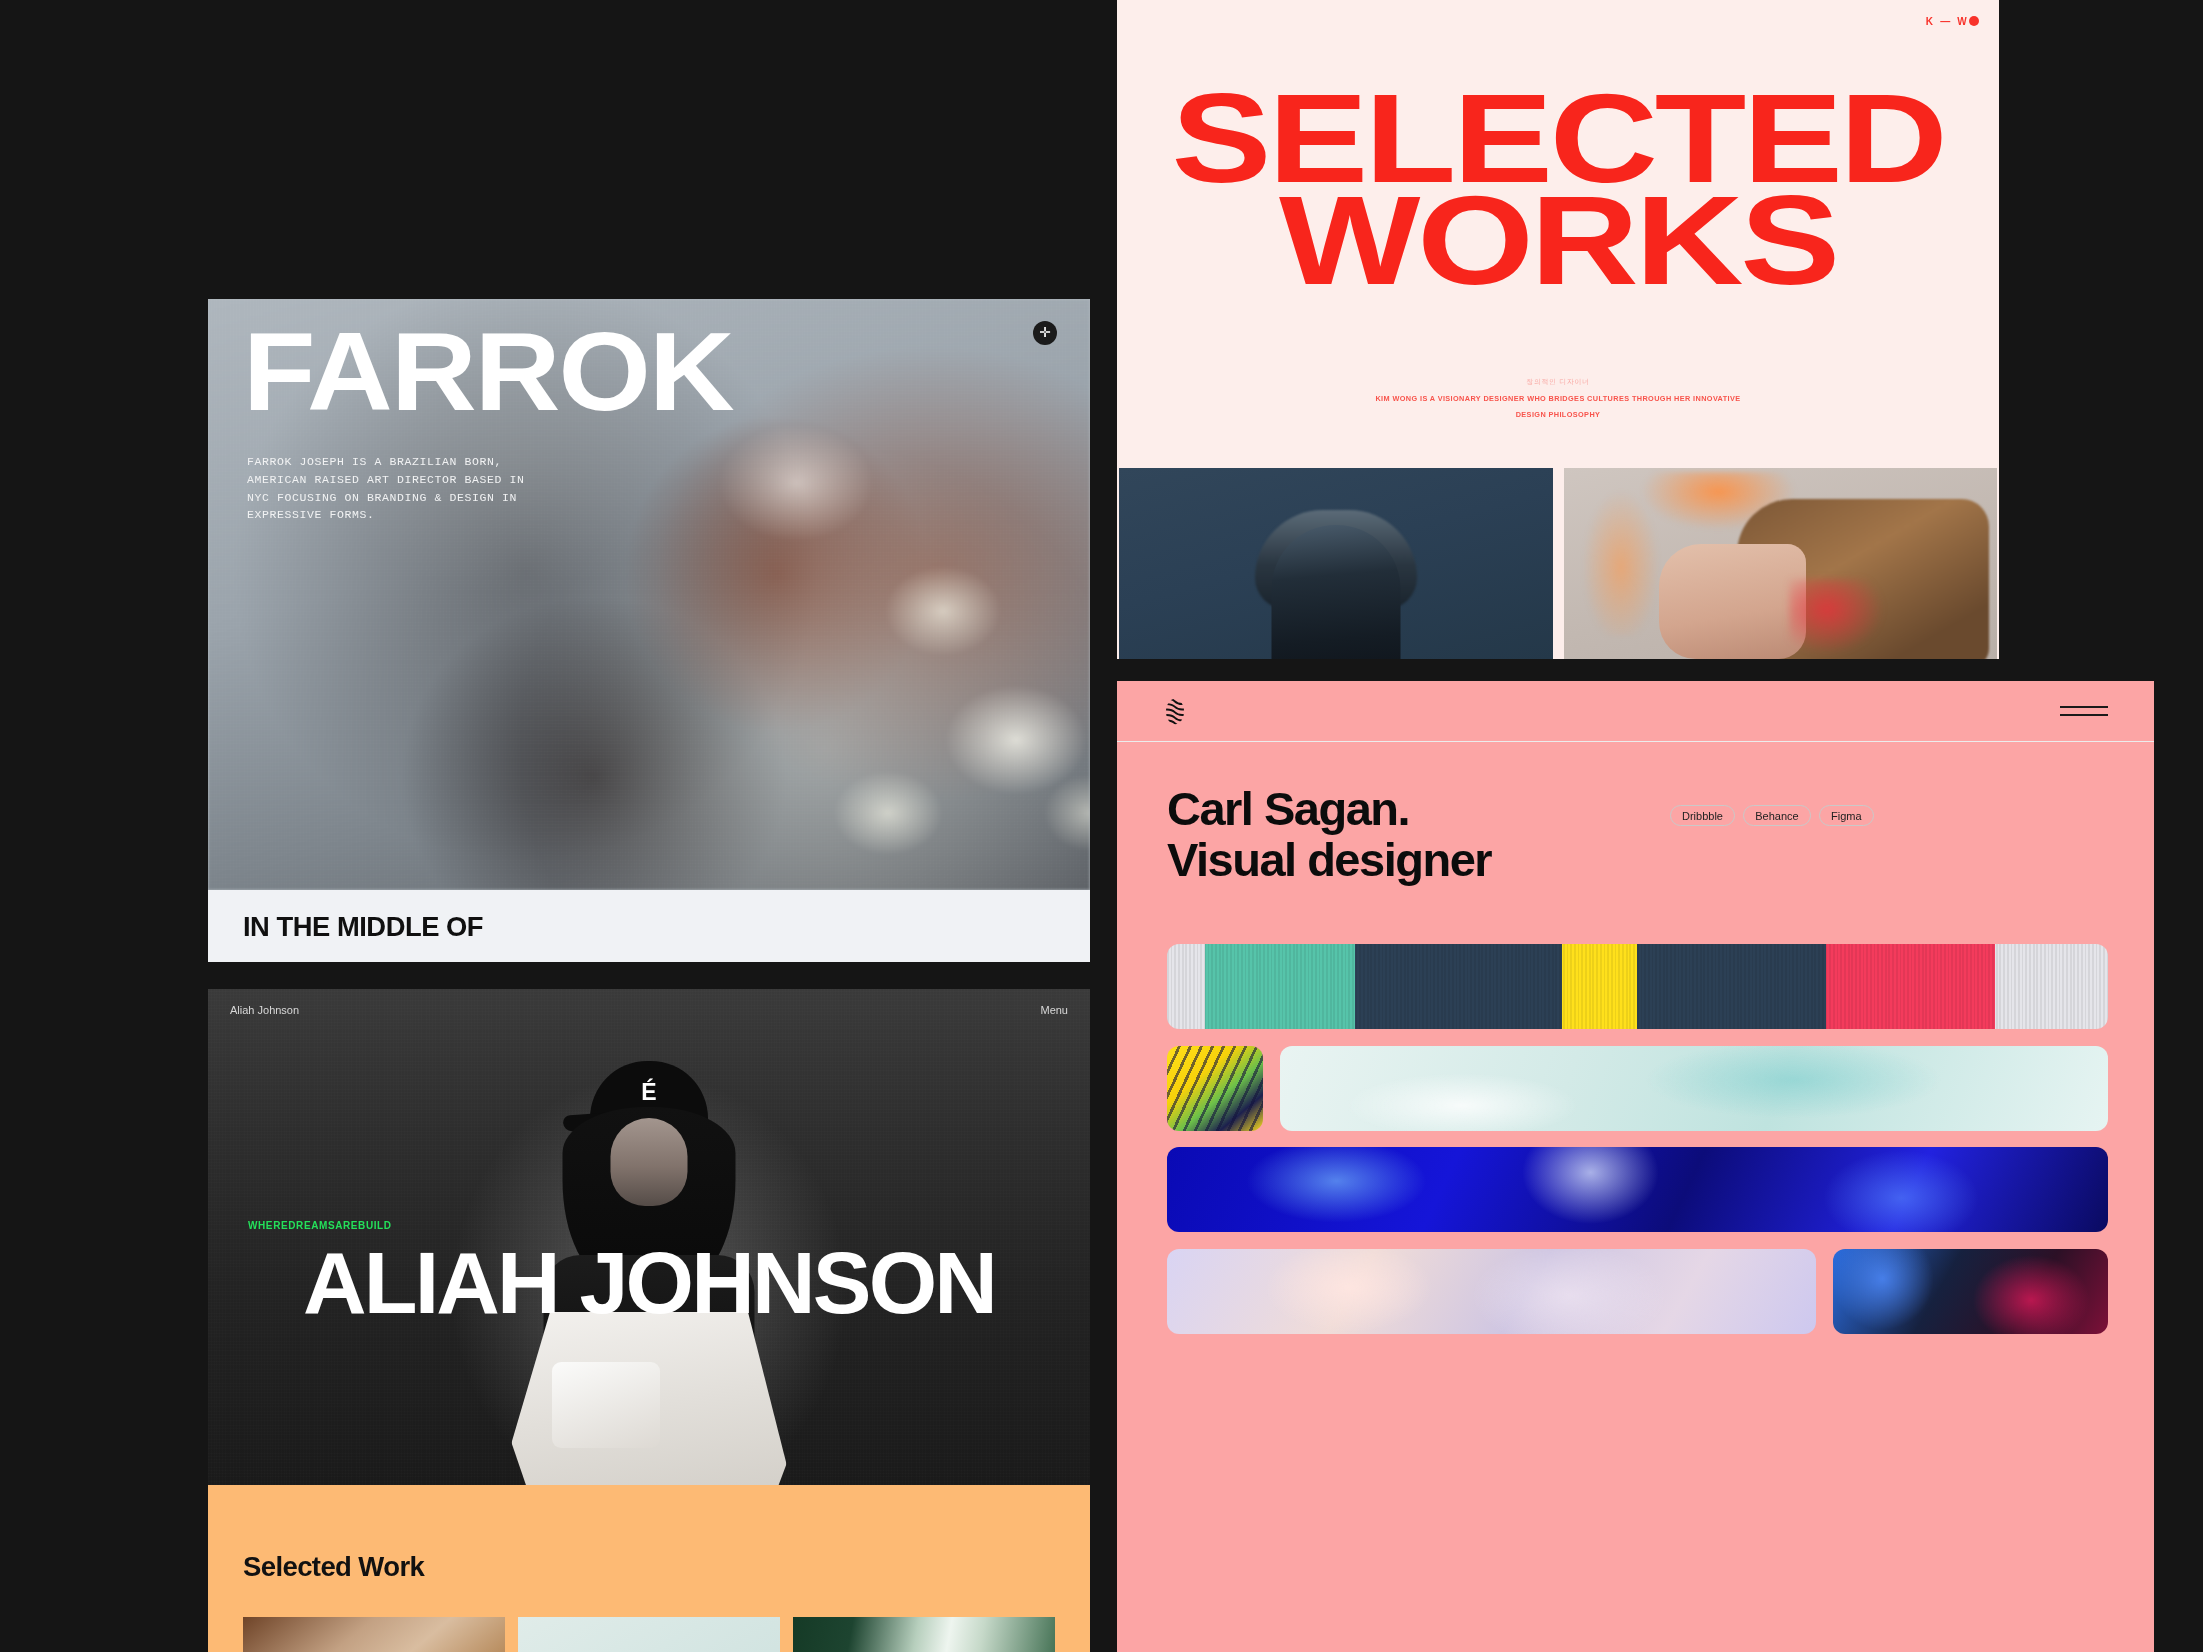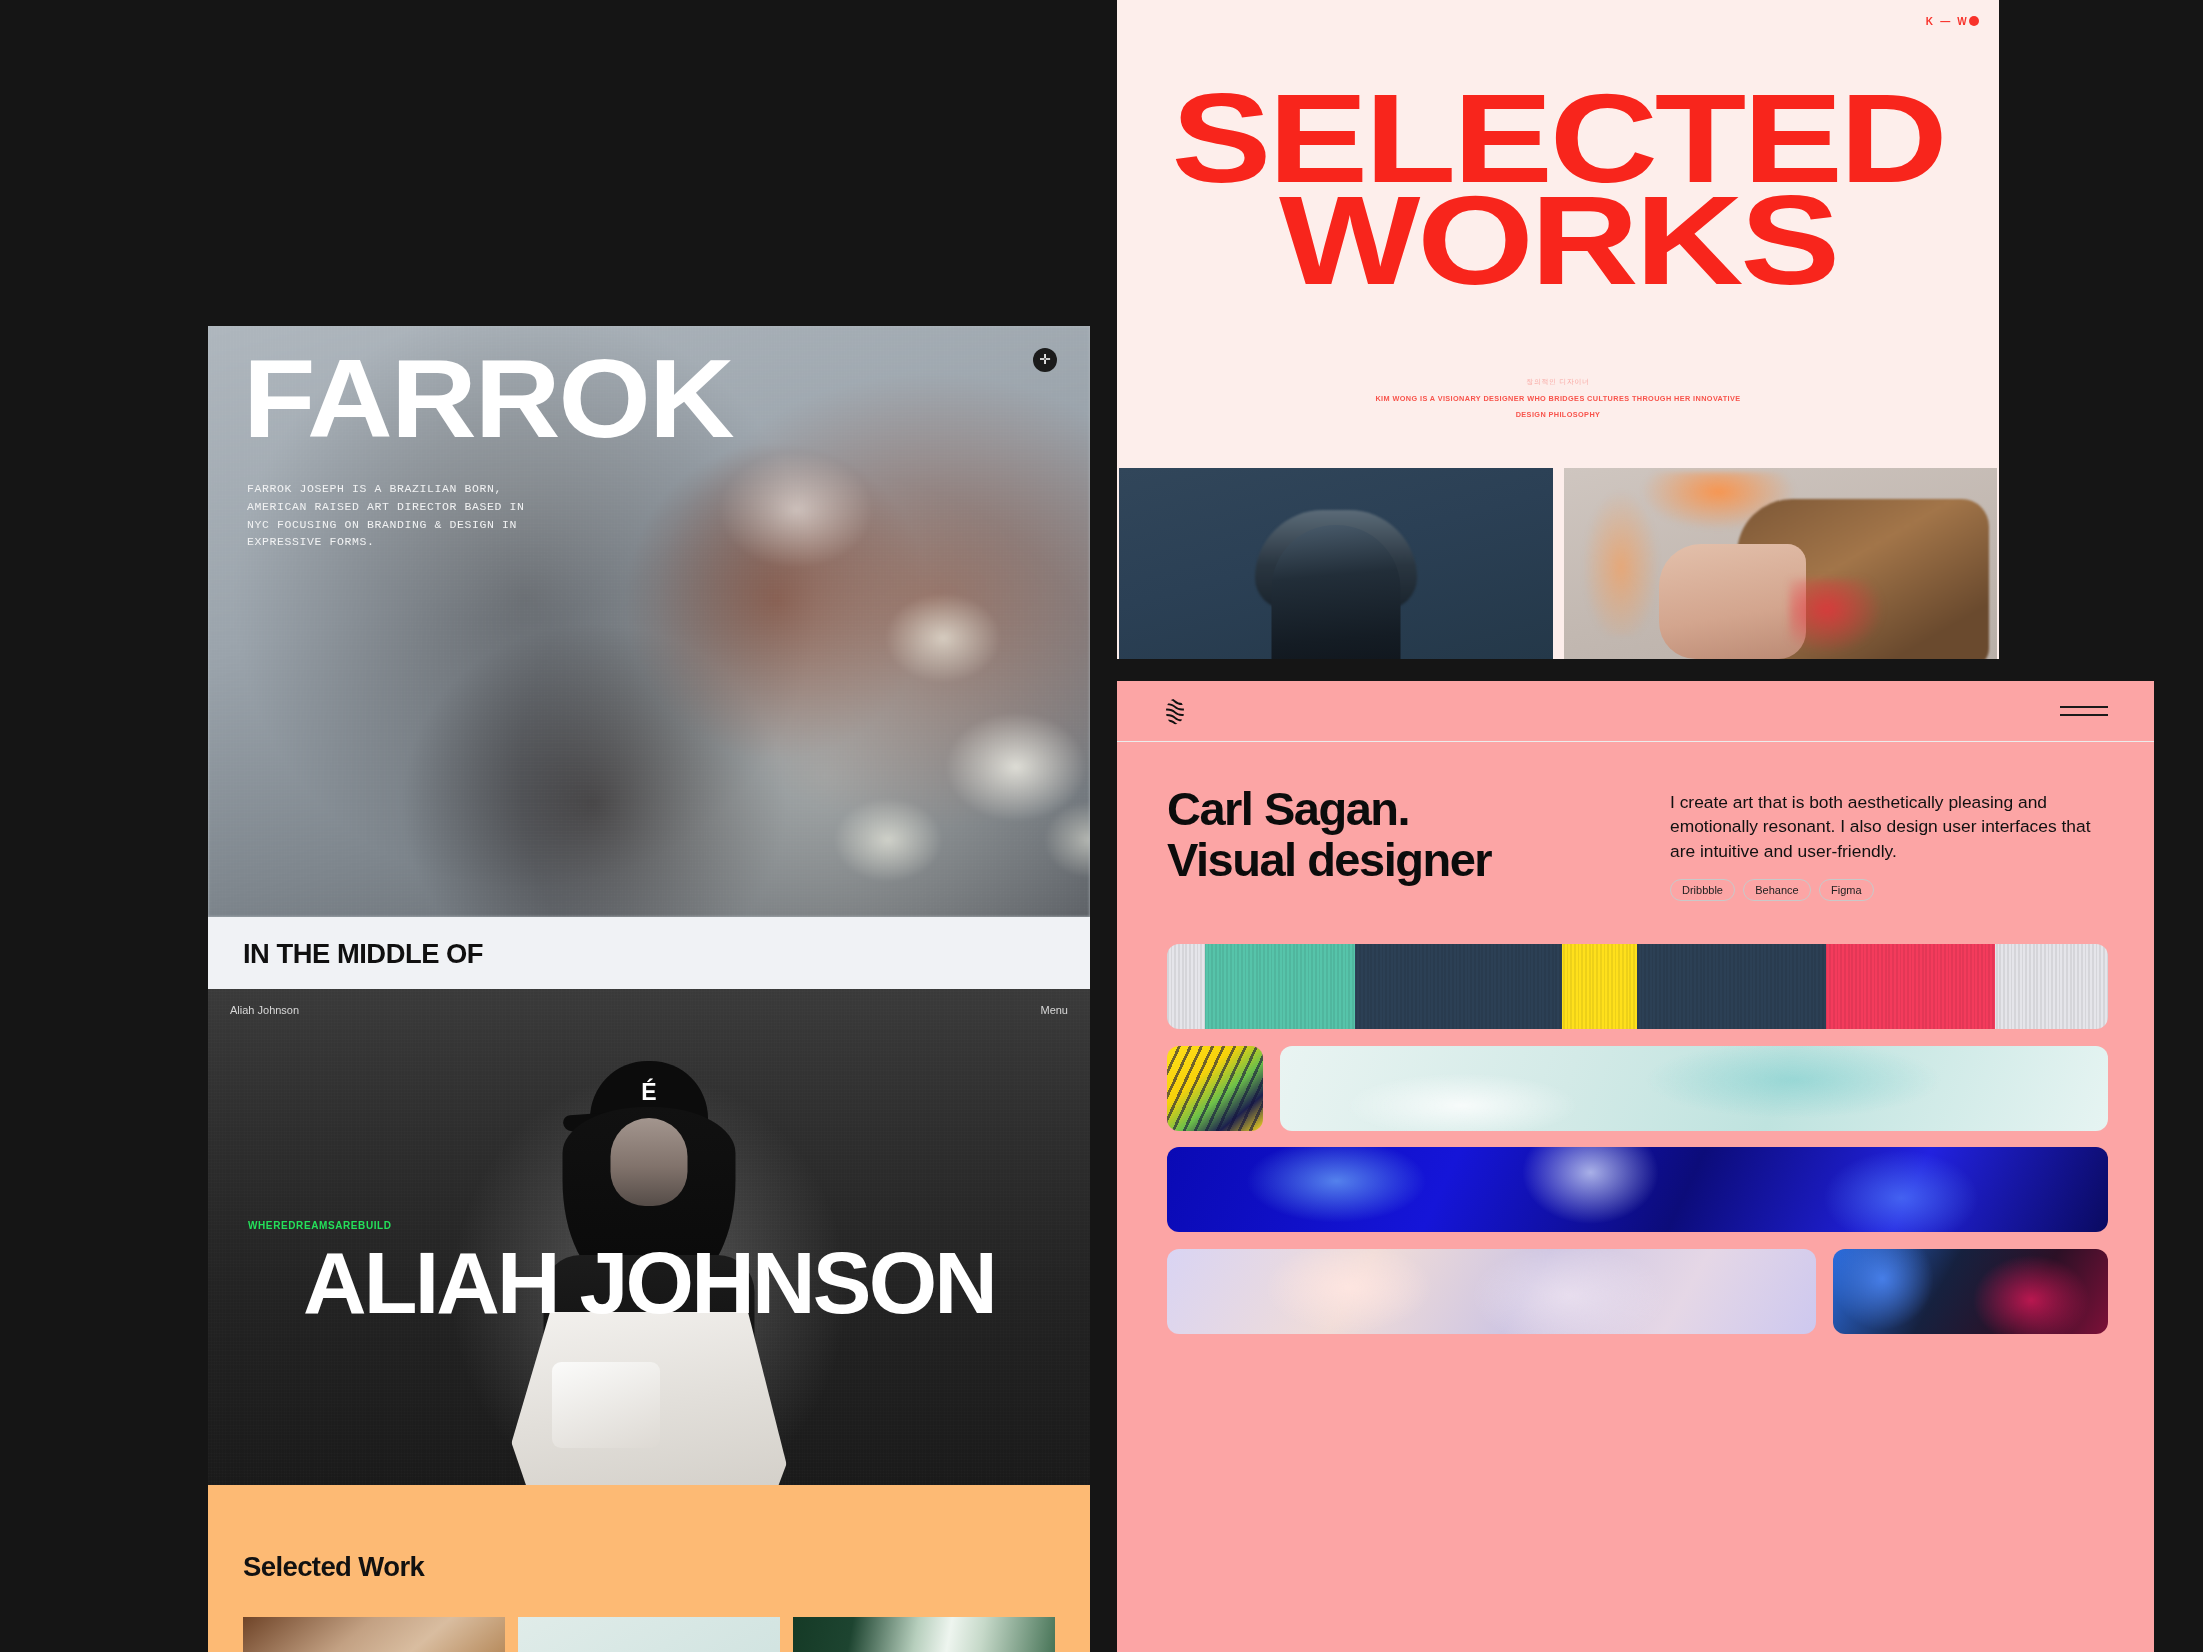--- a/index.html
+++ b/index.html
@@ -7,21 +7,21 @@
   body {
     background:#151515;
     font-family:"Liberation Sans", sans-serif;
     position:relative;
   }
   .stage { position:absolute; inset:0; }
 
   
   #card-farrok {
     position:absolute; left:208px; top:299px; width:882px; height:663px;
-    background:#b3bac0; overflow:hidden;margin-top:27px;
+    background:#b3bac0; overflow:hidden;
   }
   #farrok-photo {
     position:absolute; inset:0 0 72px 0;
     background:
       radial-gradient(ellipse 110px 83px at 588px 184px, rgba(255,250,245,.55), rgba(255,250,245,0) 70%),
       radial-gradient(ellipse 83px 64px at 735px 312px, rgba(255,255,240,.6), rgba(255,255,240,0) 70%),
       radial-gradient(ellipse 101px 78px at 808px 441px, rgba(255,255,245,.72), rgba(255,255,245,0) 70%),
       radial-gradient(ellipse 78px 60px at 680px 514px, rgba(250,250,235,.6), rgba(250,250,235,0) 70%),
       radial-gradient(ellipse 64px 53px at 882px 514px, rgba(250,250,235,.5), rgba(250,250,235,0) 72%),
       radial-gradient(ellipse 211px 220px at 569px 275px, rgba(124,72,56,.88), rgba(124,72,56,0) 72%),
@@ -412,21 +412,20 @@
       <div id="sagan-burger">
         <i></i>
         <i></i>
       </div>
     </nav>
 
     <div id="sagan-head">
       <h1 id="sagan-name">Carl Sagan.
 Visual designer</h1>
       <div id="sagan-right">
-        <p id="sagan-bio">I create art that is both aesthetically pleasing and emotionally resonant. I also design user interfaces that are intuitive and user-friendly.</p>
         <div id="sagan-pills">
           <span>Dribbble</span>
           <span>Behance</span>
           <span>Figma</span>
         </div>
       </div>
     </div>
 
     <div id="sagan-gallery">
       <div class="grow">

